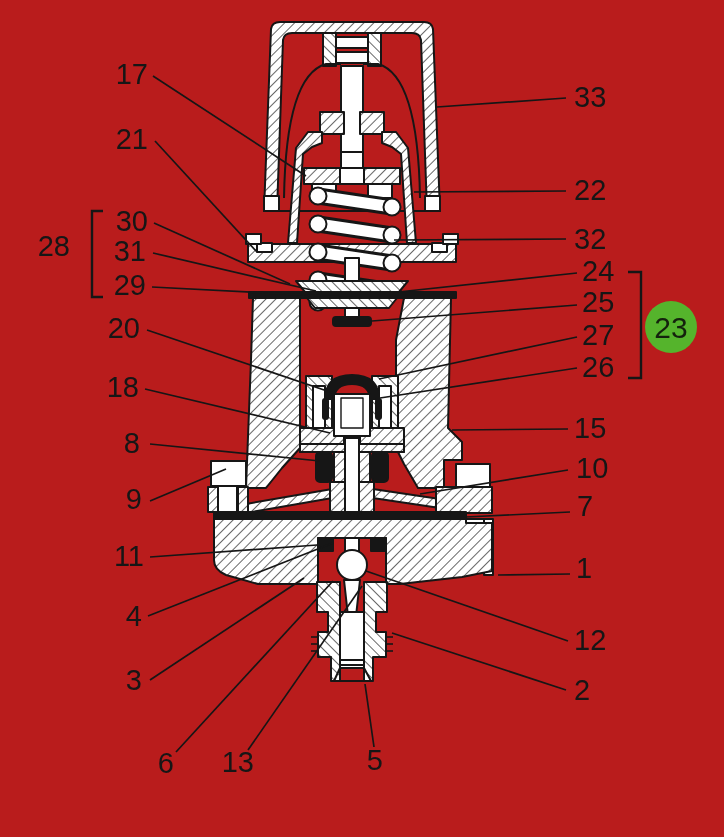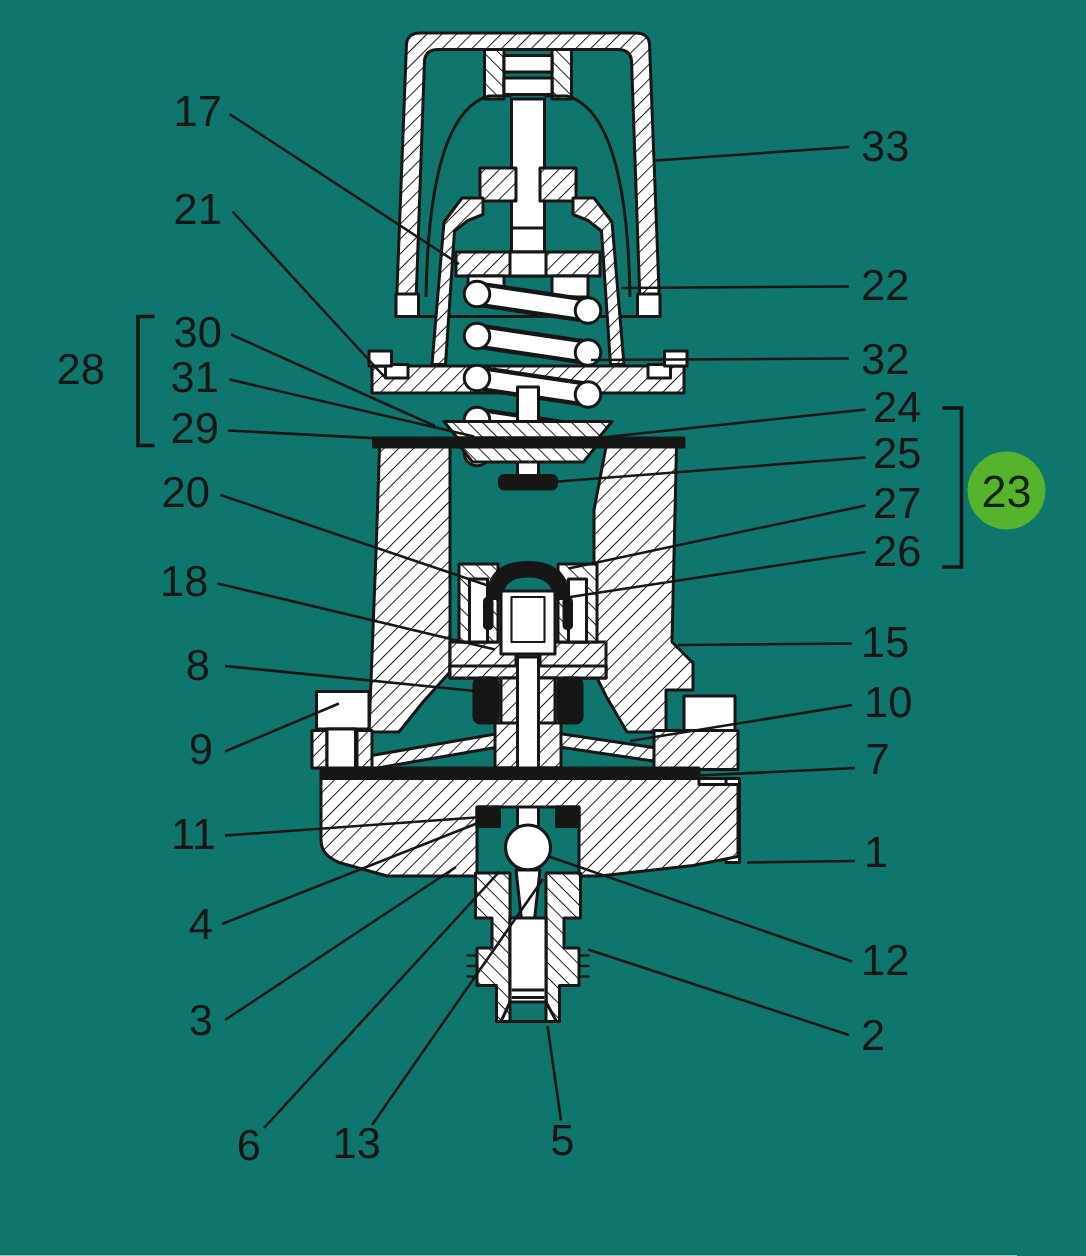--- a/index.html
+++ b/index.html
@@ -1,16 +1,16 @@
 <!DOCTYPE html>
 <html><head>
 <meta charset="utf-8">
 <style>
   html,body{margin:0;padding:0;background:#ffffff;}
-  .stage{position:relative;width:724px;height:837px;background:#0f766e;overflow:hidden;
+  .stage{position:relative;width:724px;height:837px;background:#b91c1c;overflow:hidden;
          font-family:"Liberation Sans", sans-serif;}
   svg{display:block;}
   text.callout{font-family:"Liberation Sans", sans-serif;font-size:29px;fill:#161616;}
   text.badge-num{font-family:"Liberation Sans", sans-serif;font-size:30px;fill:#14220d;}
 </style>
 </head>
 <body>
 
 <div class="stage">
 <svg id="fig" viewBox="0 0 724 837" width="724" height="837" xmlns="http://www.w3.org/2000/svg">

